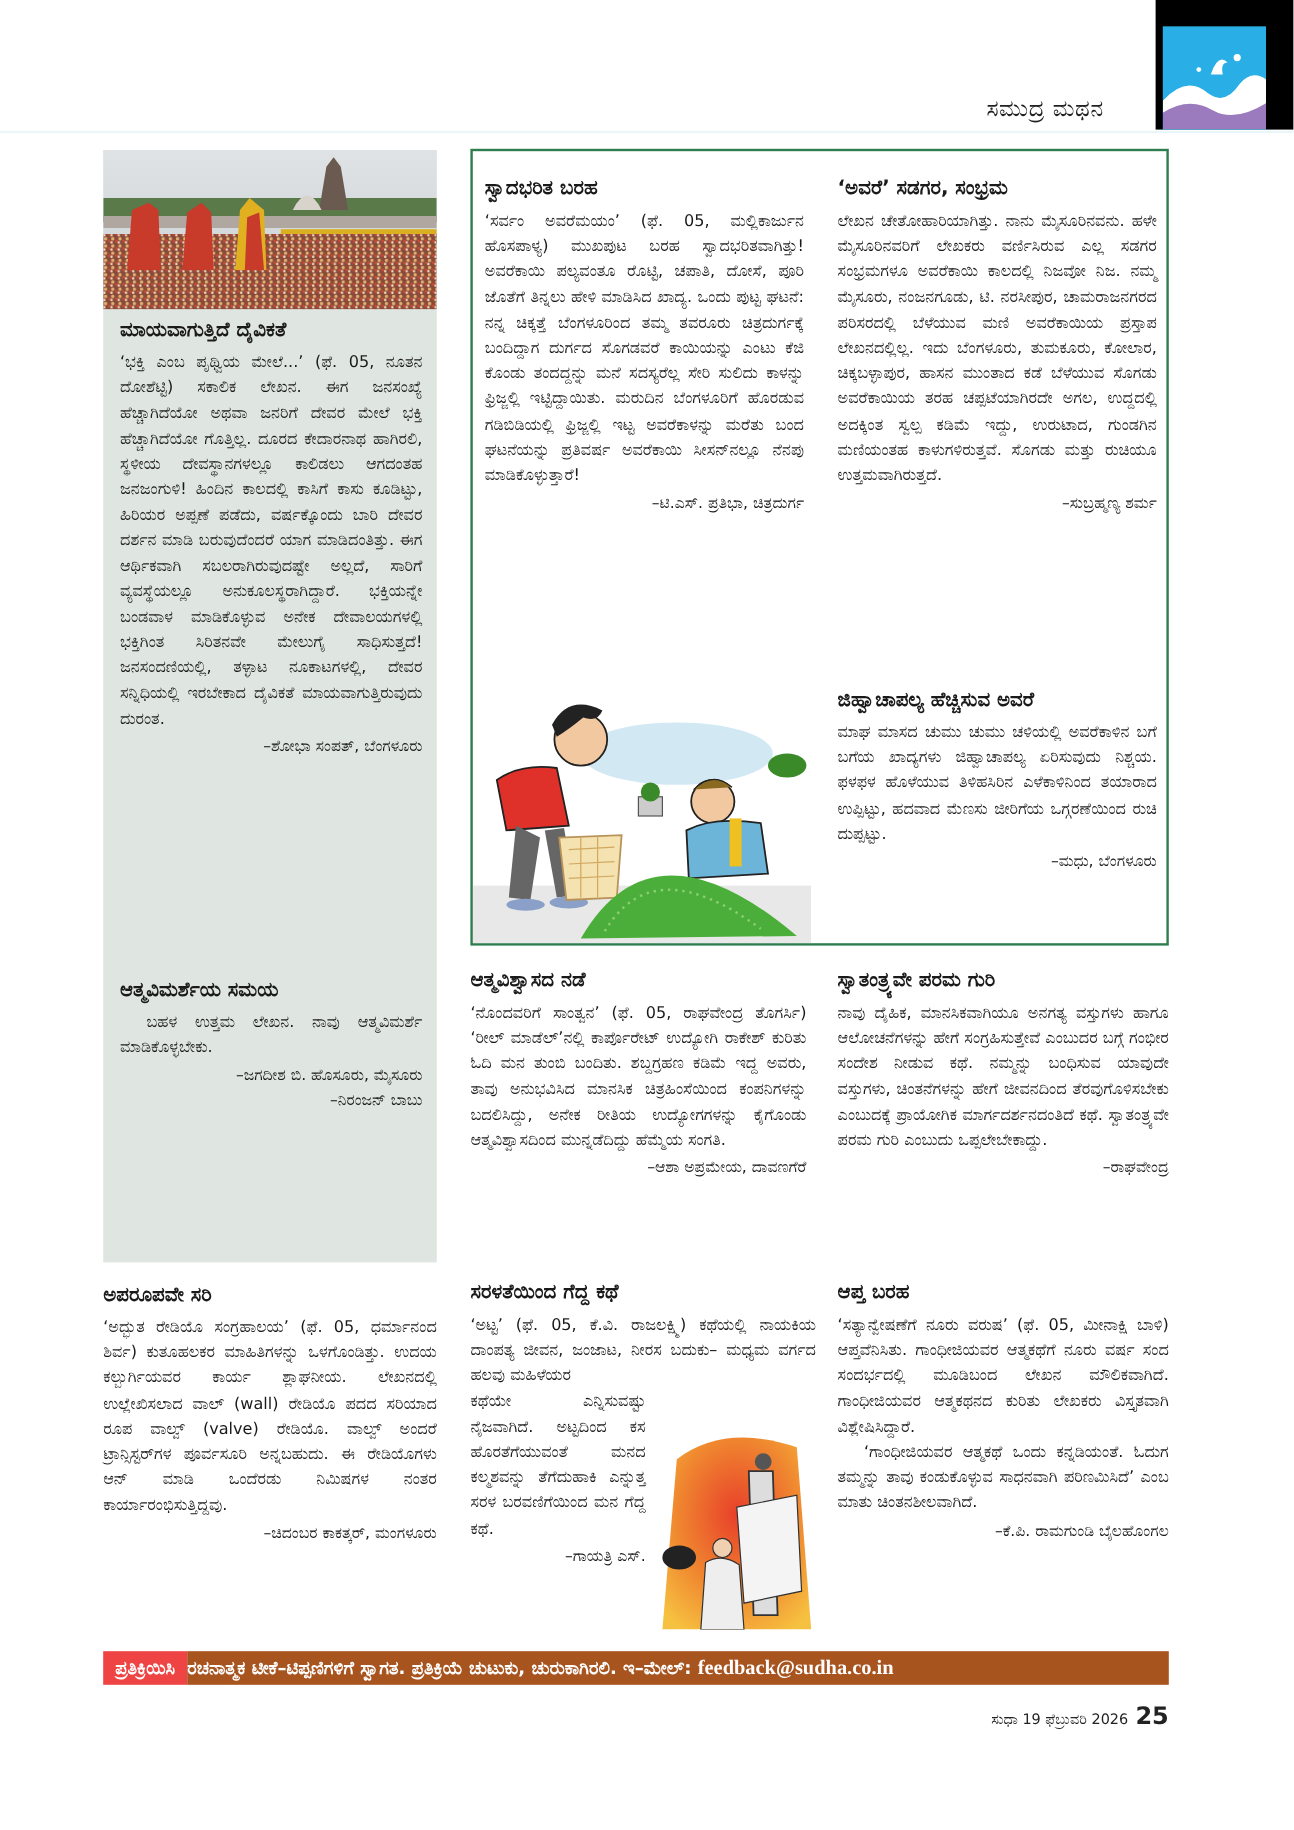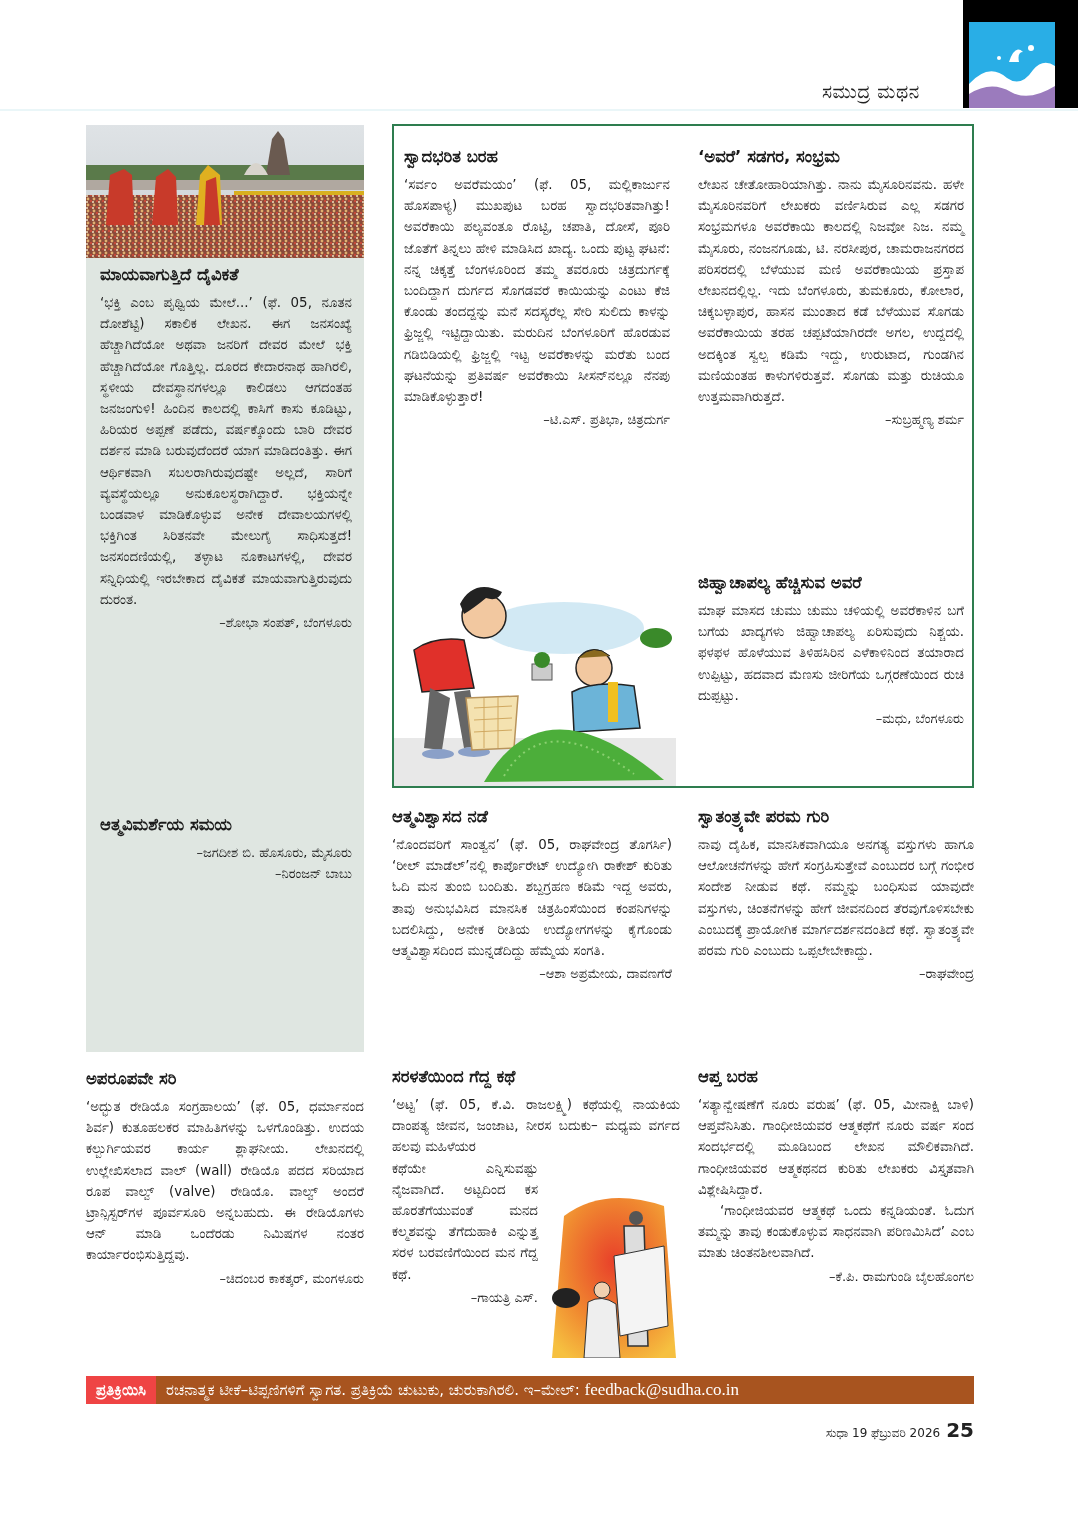--- a/index.html
+++ b/index.html
@@ -22,21 +22,21 @@
   .left-box { position: absolute; left: 86px; top: 125px; width: 278px; height: 927px; background: #dfe6e1; }
   .left-photo { position: absolute; left: 86px; top: 125px; width: 278px; height: 133px; overflow: hidden; }
 
   .green-box { position: absolute; left: 392px; top: 124px; width: 582px; height: 664px; border: 2px solid #2e7d4f; box-sizing: border-box; }
 
   .cartoon { position: absolute; left: 394px; top: 568px; width: 282px; height: 218px; }
   .small-art { position: absolute; left: 544px; top: 1186px; width: 140px; height: 172px; }
 
   .banner { position: absolute; left: 86px; top: 1376px; width: 888px; height: 28px; display: flex; }
   .banner-label { background: #ef4444; color: #fff; font-size: 15px; font-weight: bold; padding: 0 10px; line-height: 28px; }
-  .banner-text { flex: 1; background: #a8541f; color: #fff; font-size: 15px; line-height: 28px; padding-left: 10px; font-weight: normal; }
+  .banner-text { flex: 1; background: #a8541f; color: #fff; font-size: 15px; line-height: 28px; font-weight: bold; }
   .banner-text .email { font-family: "Liberation Serif", serif; font-size: 17px; }
 
   .folio { position: absolute; right: 104px; top: 1418px; font-size: 12px; color: #222; }
   .folio .num { font-size: 20px; font-weight: bold; margin-left: 6px; }
 </style>
 </head>
 <body>
 
 <div class="hdr-black"></div>
 <div class="logo-box">
@@ -83,20 +83,21 @@
 </div>
 
 <div class="col" style="left:100px; top:264px; width:252px;">
   <h3 class="head">ಮಾಯವಾಗುತ್ತಿದೆ ದೈವಿಕತೆ</h3>
   <p class="para">‘ಭಕ್ತಿ ಎಂಬ ಪೃಥ್ವಿಯ ಮೇಲೆ...’ (ಫೆ. 05, ನೂತನ ದೋಶೆಟ್ಟಿ) ಸಕಾಲಿಕ ಲೇಖನ. ಈಗ ಜನಸಂಖ್ಯೆ ಹೆಚ್ಚಾಗಿದೆಯೋ ಅಥವಾ ಜನರಿಗೆ ದೇವರ ಮೇಲೆ ಭಕ್ತಿ ಹೆಚ್ಚಾಗಿದೆಯೋ ಗೊತ್ತಿಲ್ಲ. ದೂರದ ಕೇದಾರನಾಥ ಹಾಗಿರಲಿ, ಸ್ಥಳೀಯ ದೇವಸ್ಥಾನಗಳಲ್ಲೂ ಕಾಲಿಡಲು ಆಗದಂತಹ ಜನಜಂಗುಳಿ! ಹಿಂದಿನ ಕಾಲದಲ್ಲಿ ಕಾಸಿಗೆ ಕಾಸು ಕೂಡಿಟ್ಟು, ಹಿರಿಯರ ಅಪ್ಪಣೆ ಪಡೆದು, ವರ್ಷಕ್ಕೊಂದು ಬಾರಿ ದೇವರ ದರ್ಶನ ಮಾಡಿ ಬರುವುದೆಂದರೆ ಯಾಗ ಮಾಡಿದಂತಿತ್ತು. ಈಗ ಆರ್ಥಿಕವಾಗಿ ಸಬಲರಾಗಿರುವುದಷ್ಟೇ ಅಲ್ಲದೆ, ಸಾರಿಗೆ ವ್ಯವಸ್ಥೆಯಲ್ಲೂ ಅನುಕೂಲಸ್ಥರಾಗಿದ್ದಾರೆ. ಭಕ್ತಿಯನ್ನೇ ಬಂಡವಾಳ ಮಾಡಿಕೊಳ್ಳುವ ಅನೇಕ ದೇವಾಲಯಗಳಲ್ಲಿ ಭಕ್ತಿಗಿಂತ ಸಿರಿತನವೇ ಮೇಲುಗೈ ಸಾಧಿಸುತ್ತದೆ! ಜನಸಂದಣಿಯಲ್ಲಿ, ತಳ್ಳಾಟ ನೂಕಾಟಗಳಲ್ಲಿ, ದೇವರ ಸನ್ನಿಧಿಯಲ್ಲಿ ಇರಬೇಕಾದ ದೈವಿಕತೆ ಮಾಯವಾಗುತ್ತಿರುವುದು ದುರಂತ.</p>
   <p class="sig">–ಶೋಭಾ ಸಂಪತ್, ಬೆಂಗಳೂರು</p>
 </div>
 
 <div class="col" style="left:100px; top:814px; width:252px;">
   <h3 class="head">ಆತ್ಮವಿಮರ್ಶೆಯ ಸಮಯ</h3>
+  <p class="para indent">ಬಹಳ ಉತ್ತಮ ಲೇಖನ. ನಾವು ಆತ್ಮವಿಮರ್ಶೆ ಮಾಡಿಕೊಳ್ಳಬೇಕು.</p>
   <p class="sig">–ಜಗದೀಶ ಬಿ. ಹೊಸೂರು, ಮೈಸೂರು</p>
   <p class="sig" style="margin-top:0">–ನಿರಂಜನ್ ಬಾಬು</p>
 </div>
 
 <div class="col" style="left:86px; top:1068px; width:278px;">
   <h3 class="head">ಅಪರೂಪವೇ ಸರಿ</h3>
   <p class="para">‘ಅದ್ಭುತ ರೇಡಿಯೊ ಸಂಗ್ರಹಾಲಯ’ (ಫೆ. 05, ಧರ್ಮಾನಂದ ಶಿರ್ವ) ಕುತೂಹಲಕರ ಮಾಹಿತಿಗಳನ್ನು ಒಳಗೊಂಡಿತ್ತು. ಉದಯ ಕಲ್ಬುರ್ಗಿಯವರ ಕಾರ್ಯ ಶ್ಲಾಘನೀಯ. ಲೇಖನದಲ್ಲಿ ಉಲ್ಲೇಖಿಸಲಾದ ವಾಲ್ (wall) ರೇಡಿಯೊ ಪದದ ಸರಿಯಾದ ರೂಪ ವಾಲ್ವ್ (valve) ರೇಡಿಯೊ. ವಾಲ್ವ್ ಅಂದರೆ ಟ್ರಾನ್ಸಿಸ್ಟರ್‌ಗಳ ಪೂರ್ವಸೂರಿ ಅನ್ನಬಹುದು. ಈ ರೇಡಿಯೊಗಳು ಆನ್ ಮಾಡಿ ಒಂದೆರಡು ನಿಮಿಷಗಳ ನಂತರ ಕಾರ್ಯಾರಂಭಿಸುತ್ತಿದ್ದವು.</p>
   <p class="sig">–ಚಿದಂಬರ ಕಾಕತ್ಕರ್, ಮಂಗಳೂರು</p>
 </div>
 

